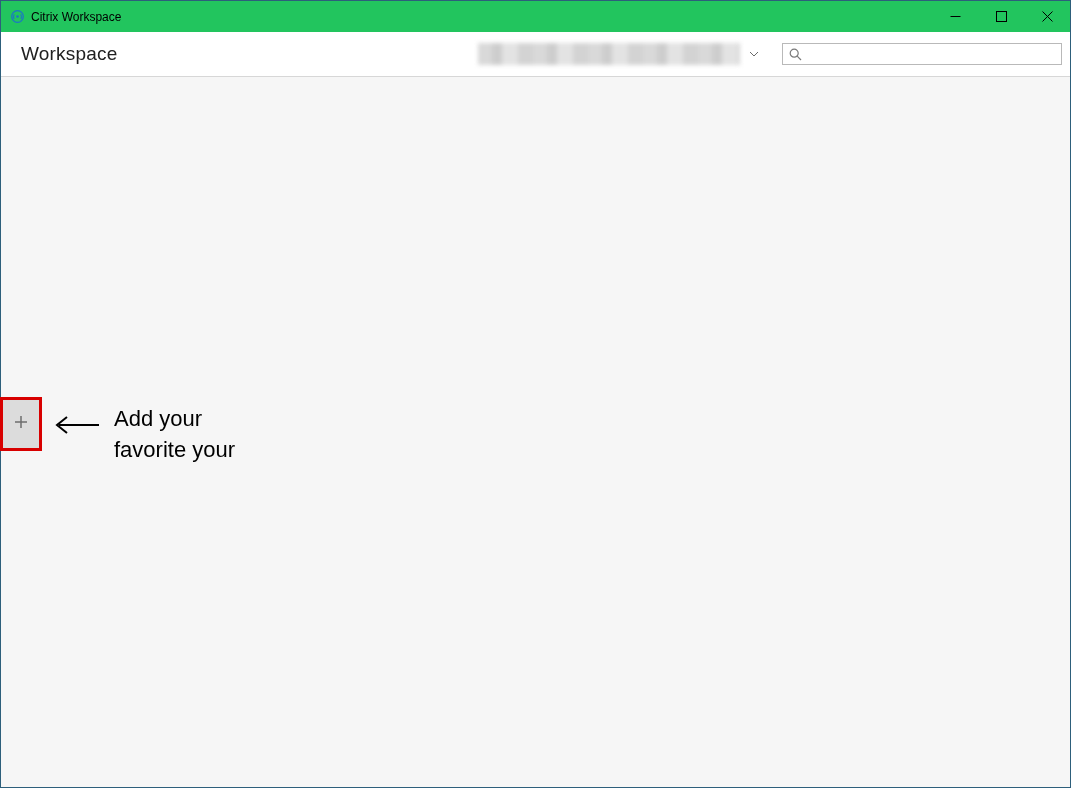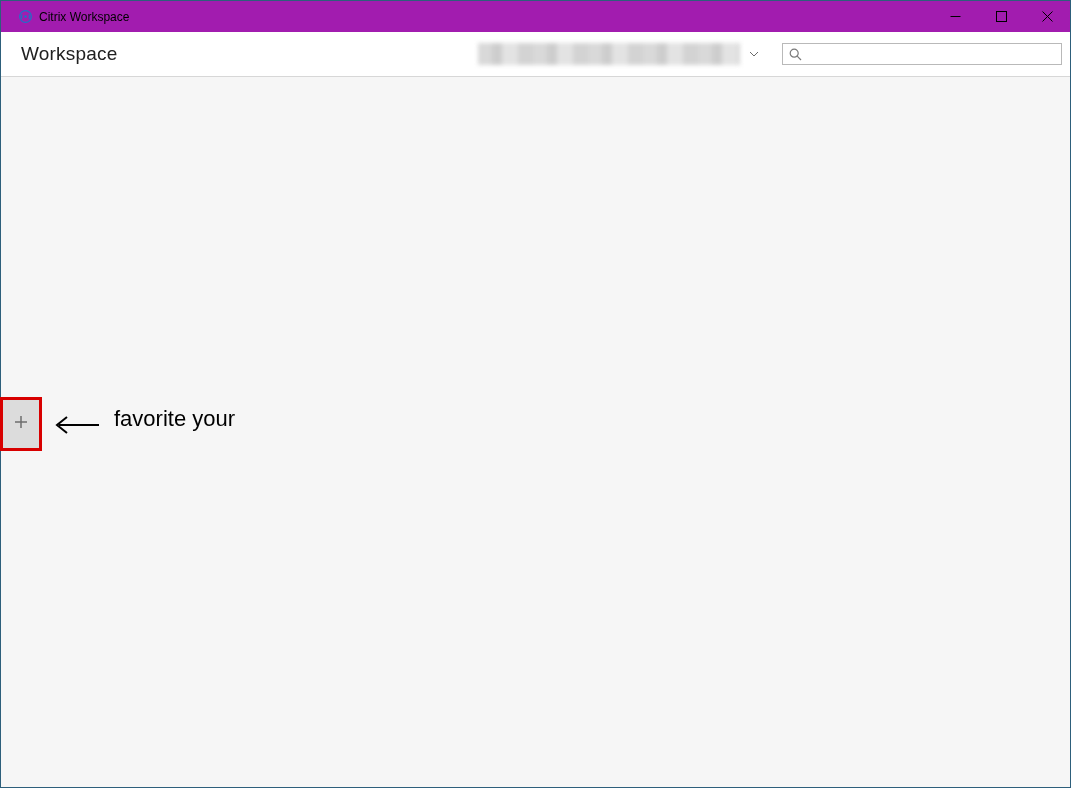--- a/index.html
+++ b/index.html
@@ -8,23 +8,23 @@
     width: 1071px; height: 788px;
     border: 1px solid #2d5f7b;
     display: flex; flex-direction: column;
     position: relative;
     background: #fff;
   }
   
   .title-bar {
     height: 31px;
     display: flex; align-items: center;
-    background: #a21caf;
+    background: #22c55e;
     border-bottom: 0;
-    padding-left: 16px;
+    padding-left: 8px;
   }
   .title-bar .app-icon { width: 16px; height: 16px; margin-right: 6px; display:flex; align-items:center; justify-content:center;}
   .title-bar .title-text { font-size: 12px; color: #000; flex: 0 0 auto; }
   .window-controls { margin-left: auto; display: flex; }
   .window-controls .ctrl {
     width: 46px; height: 31px;
     display: flex; align-items: center; justify-content: center;
     cursor: default;
   }
   .window-controls .ctrl svg { stroke: #000; stroke-width: 1; fill: none; }
@@ -168,18 +168,19 @@
     </div>
 
     <div class="arrow-annotation">
       <svg width="48" height="20" viewBox="0 0 48 20">
         <line x1="46" y1="10" x2="6" y2="10" stroke="#000" stroke-width="2"></line>
         <polyline points="14,2 4,10 14,18" fill="none" stroke="#000" stroke-width="2"></polyline>
       </svg>
     </div>
 
     <div class="annotation-text">
+      <div>Add your</div>
       <div>favorite your</div>
     </div>
 
   </div>
 
 </div>
 
 </body></html>

